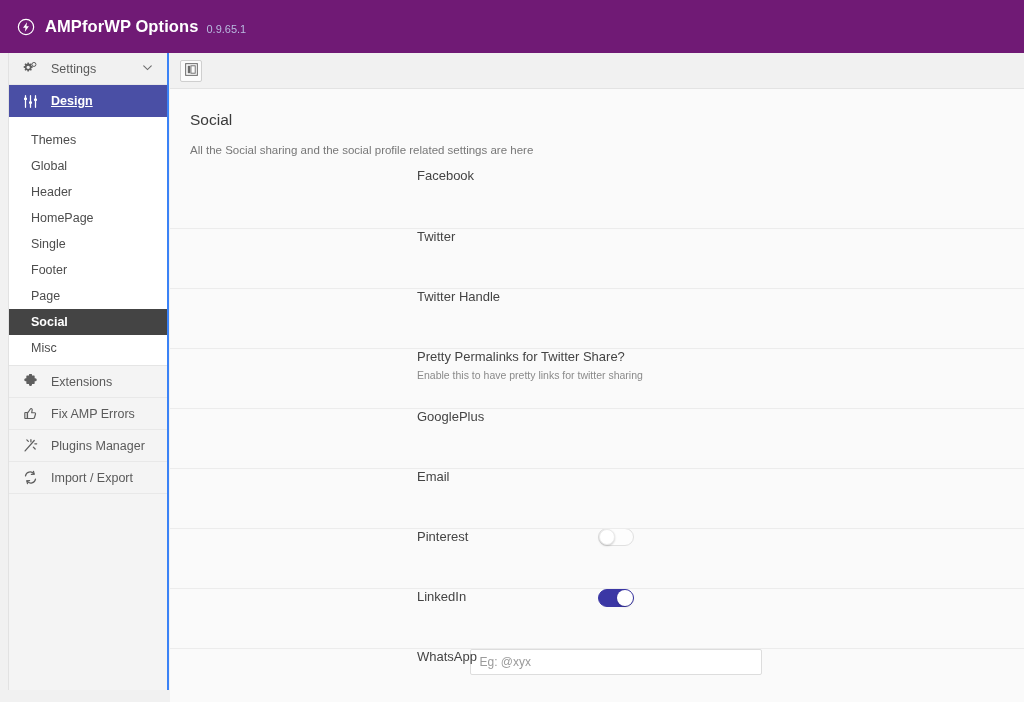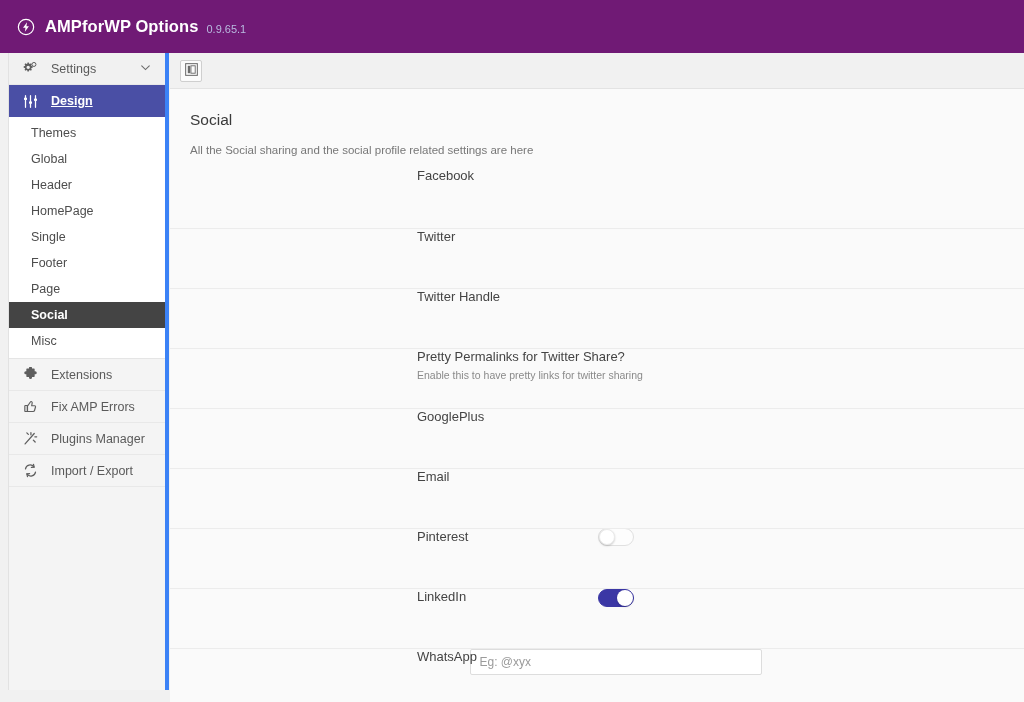--- a/index.html
+++ b/index.html
@@ -40,21 +40,21 @@
     font-size: 11px;
     margin-left: 8px;
     padding-top: 4px;
   }
 
   
   .sidebar {
     position: absolute; left: 8px; top: 53px;
     width: 161px; height: 637px;
     background: #f4f4f4;
-    border-right: 4px solid #3b82f6;
+    border-right: 2px solid #3b82f6;
     border-left: 1px solid #e2e2e2;
   }
   .nav-item {
     height: 32px;
     display: flex; align-items: center;
     padding-left: 14px;
     font-size: 12.5px;
     color: #5a5a5a;
     background: #f4f4f4;
     border-bottom: 1px solid #e8e8e8;
@@ -88,21 +88,21 @@
     border-bottom: none;
     height: 26px;
     font-size: 12.5px;
     color: #4d4d4d;
   }
   .nav-item.sub.active-dark {
     background: #444444;
     color: #ffffff;
     font-weight: bold;
   }
-  .sub-group { background: #ffffff; padding: 3px 0 4px 0; border-bottom: 1px solid #e5e5e5; }
+  .sub-group { background: #ffffff; padding: 10px 0 4px 0; border-bottom: 1px solid #e5e5e5; }
   .nav-item.big { height: 32px; }
 
   
   .content {
     position: absolute; left: 170px; top: 53px;
     width: 854px; height: 649px;
     background: #fafafa;
   }
   .toolbar {
     height: 36px;

